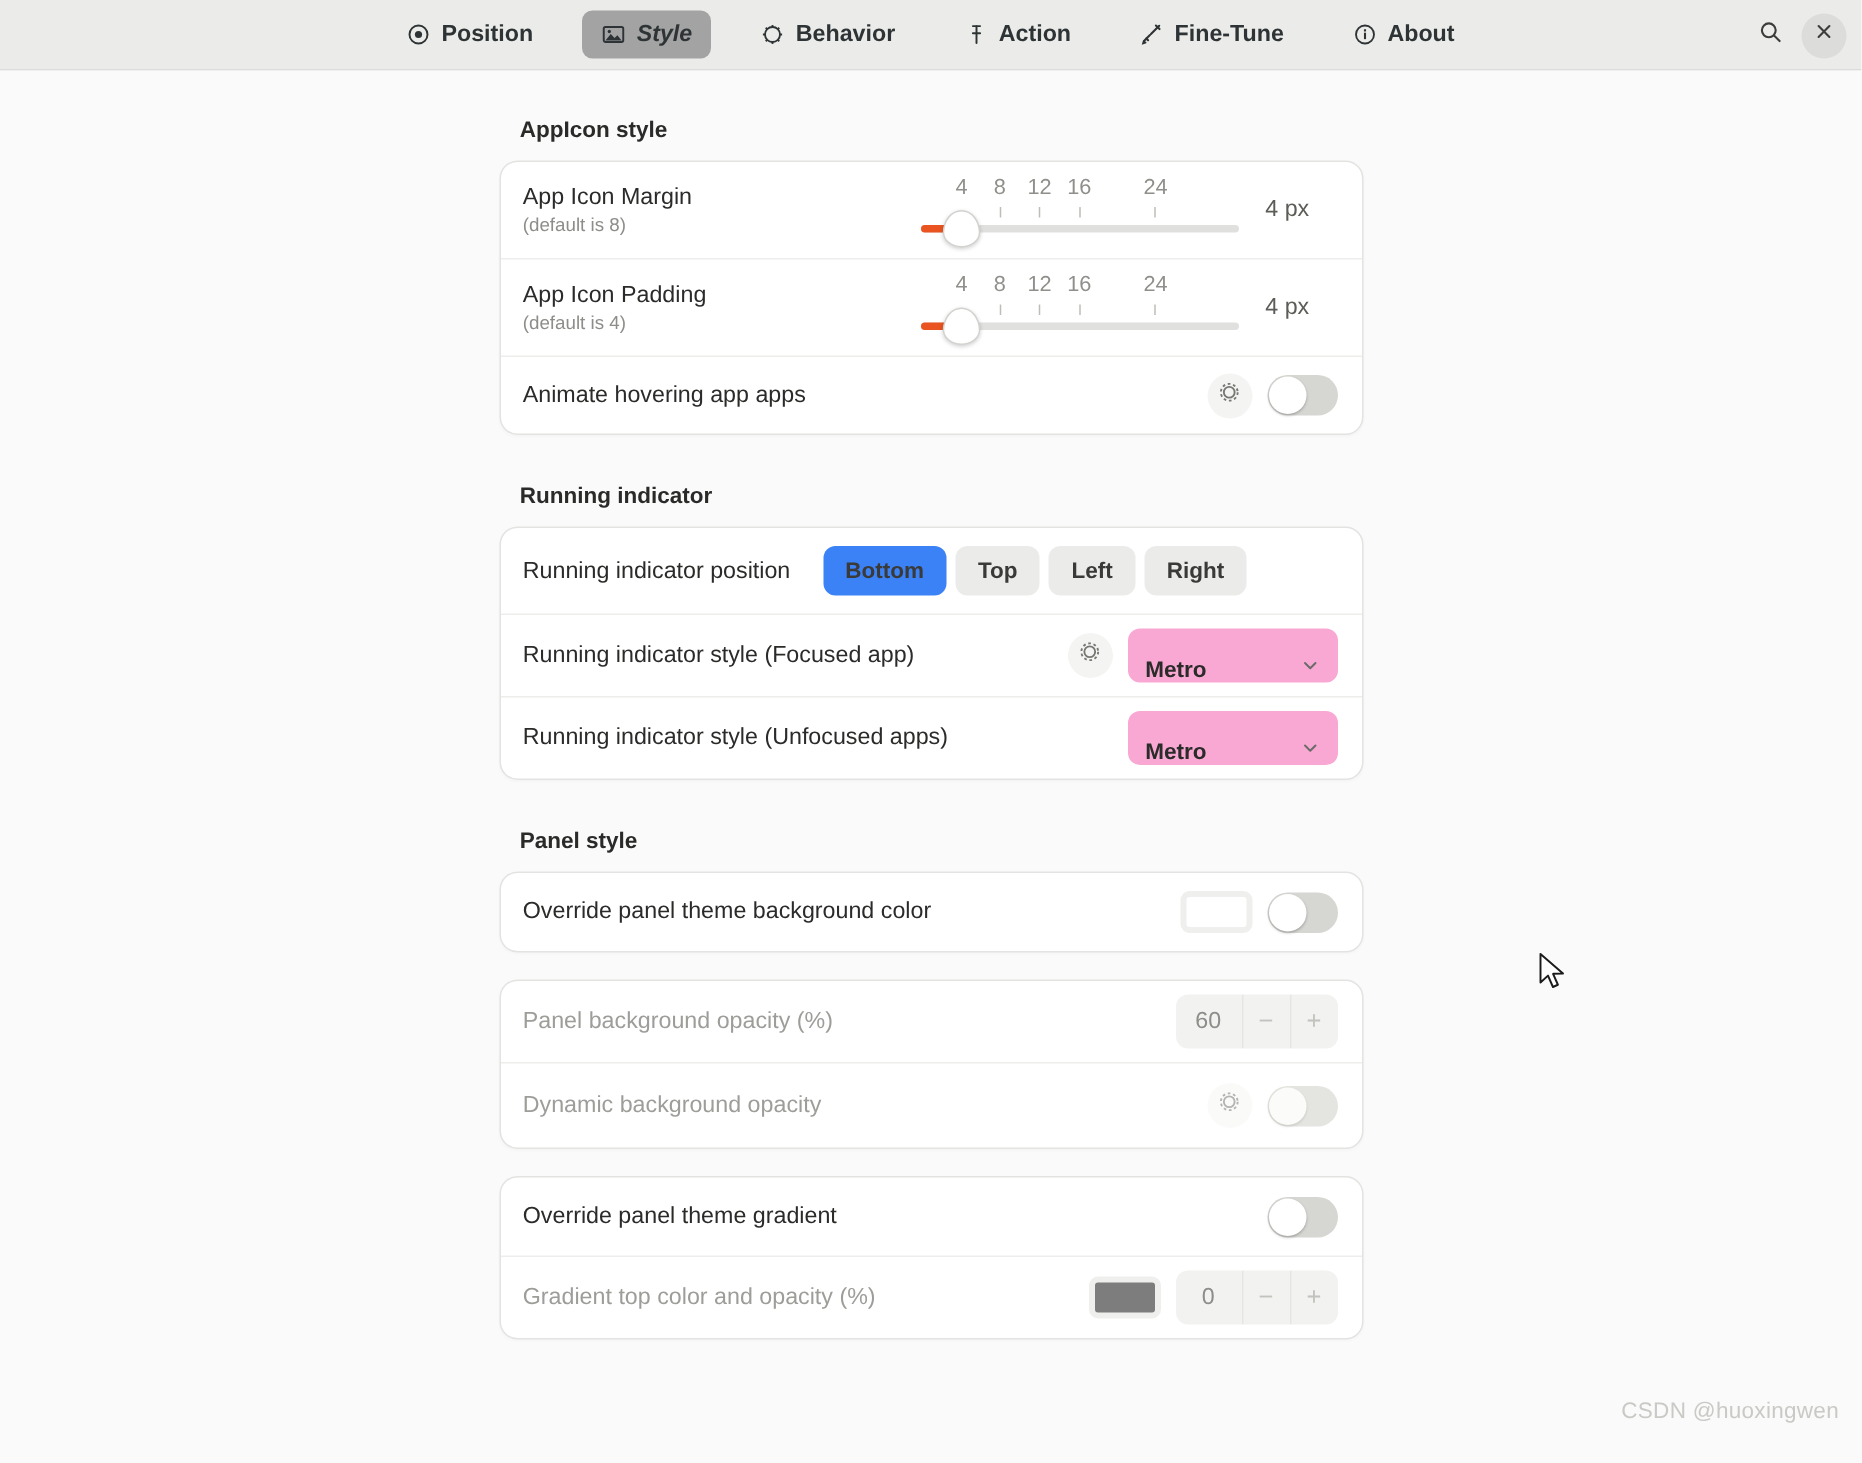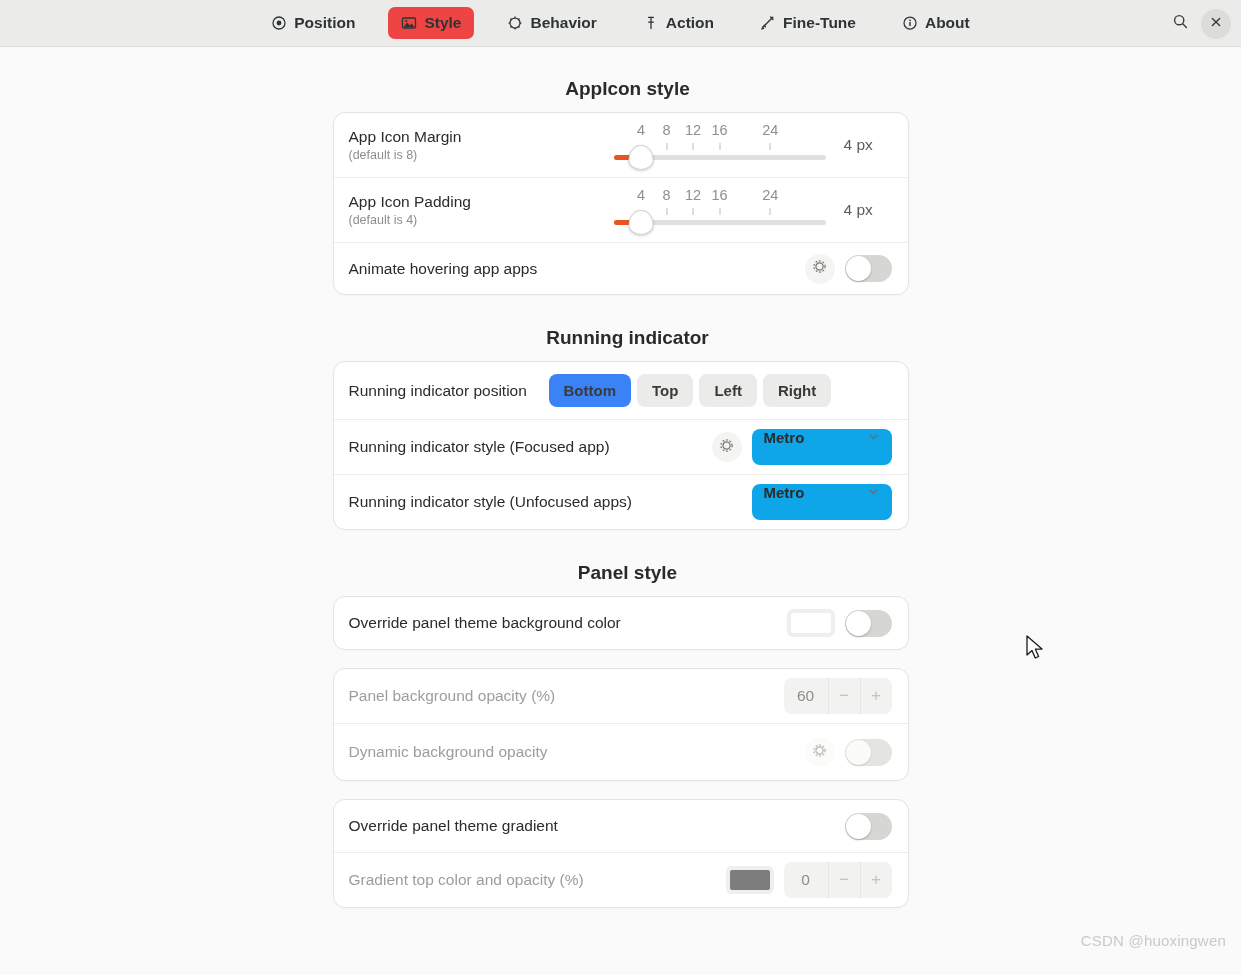--- a/index.html
+++ b/index.html
@@ -24,21 +24,21 @@
   .tab {
     display: flex; align-items: center; gap: 7px;
     padding: 7px 13px;
     border-radius: 7px;
     font-size: 15.5px;
     font-weight: bold;
     color: #2e3436;
     cursor: pointer;
     white-space: nowrap;
   }
-  .tab.active { background: #ef4444; }
+  .tab.active { background: #a3a3a3; font-style: italic; }
   .tab .ic { display: inline-flex; align-items: center; justify-content: center; width: 16px; height: 16px; }
   .tab .ic svg { display: block; }
 
   .hdr-right {
     position: absolute; right: 10px; top: 0; height: 47px;
     display: flex; align-items: center; gap: 6px;
   }
   .hdr-btn {
     width: 30px; height: 30px; border-radius: 50%;
     display: flex; align-items: center; justify-content: center;
@@ -53,25 +53,24 @@
     overflow: hidden;
     background: #fafafa;
   }
   .page {
     width: 576px;
     margin: 0 auto;
     padding-top: 31px;
   }
 
   .group-title {
-    font-size: 19px;
+    font-size: 15px;
     font-weight: bold;
     color: #2a2a28;
     margin: 0 0 12px 14px;
-    text-align: center;
   }
   .group-title.gap { margin-top: 32px; }
 
   .card {
     background: #ffffff;
     border: 1px solid #e3e3e1;
     border-radius: 12px;
     overflow: hidden;
     box-shadow: 0 1px 2px rgba(0,0,0,0.025);
   }
@@ -205,23 +204,23 @@
     cursor: pointer;
     white-space: nowrap;
   }
   .seg.active { background: #3b82f6; }
 
   
   .dropdown {
     width: 140px;
     height: 36px;
     border-radius: 8px;
-    background: #0ea5e9;
+    background: #f9a8d4;
     display: flex;
-    align-items: flex-start;
+    align-items: flex-end;
     justify-content: space-between;
     padding: 0 12px;
     cursor: pointer;
     flex: 0 0 auto;
   }
   .dropdown .dd-label { font-size: 15px; font-weight: bold; color: #2b2b29; }
 
   
   .spin {
     display: flex;

